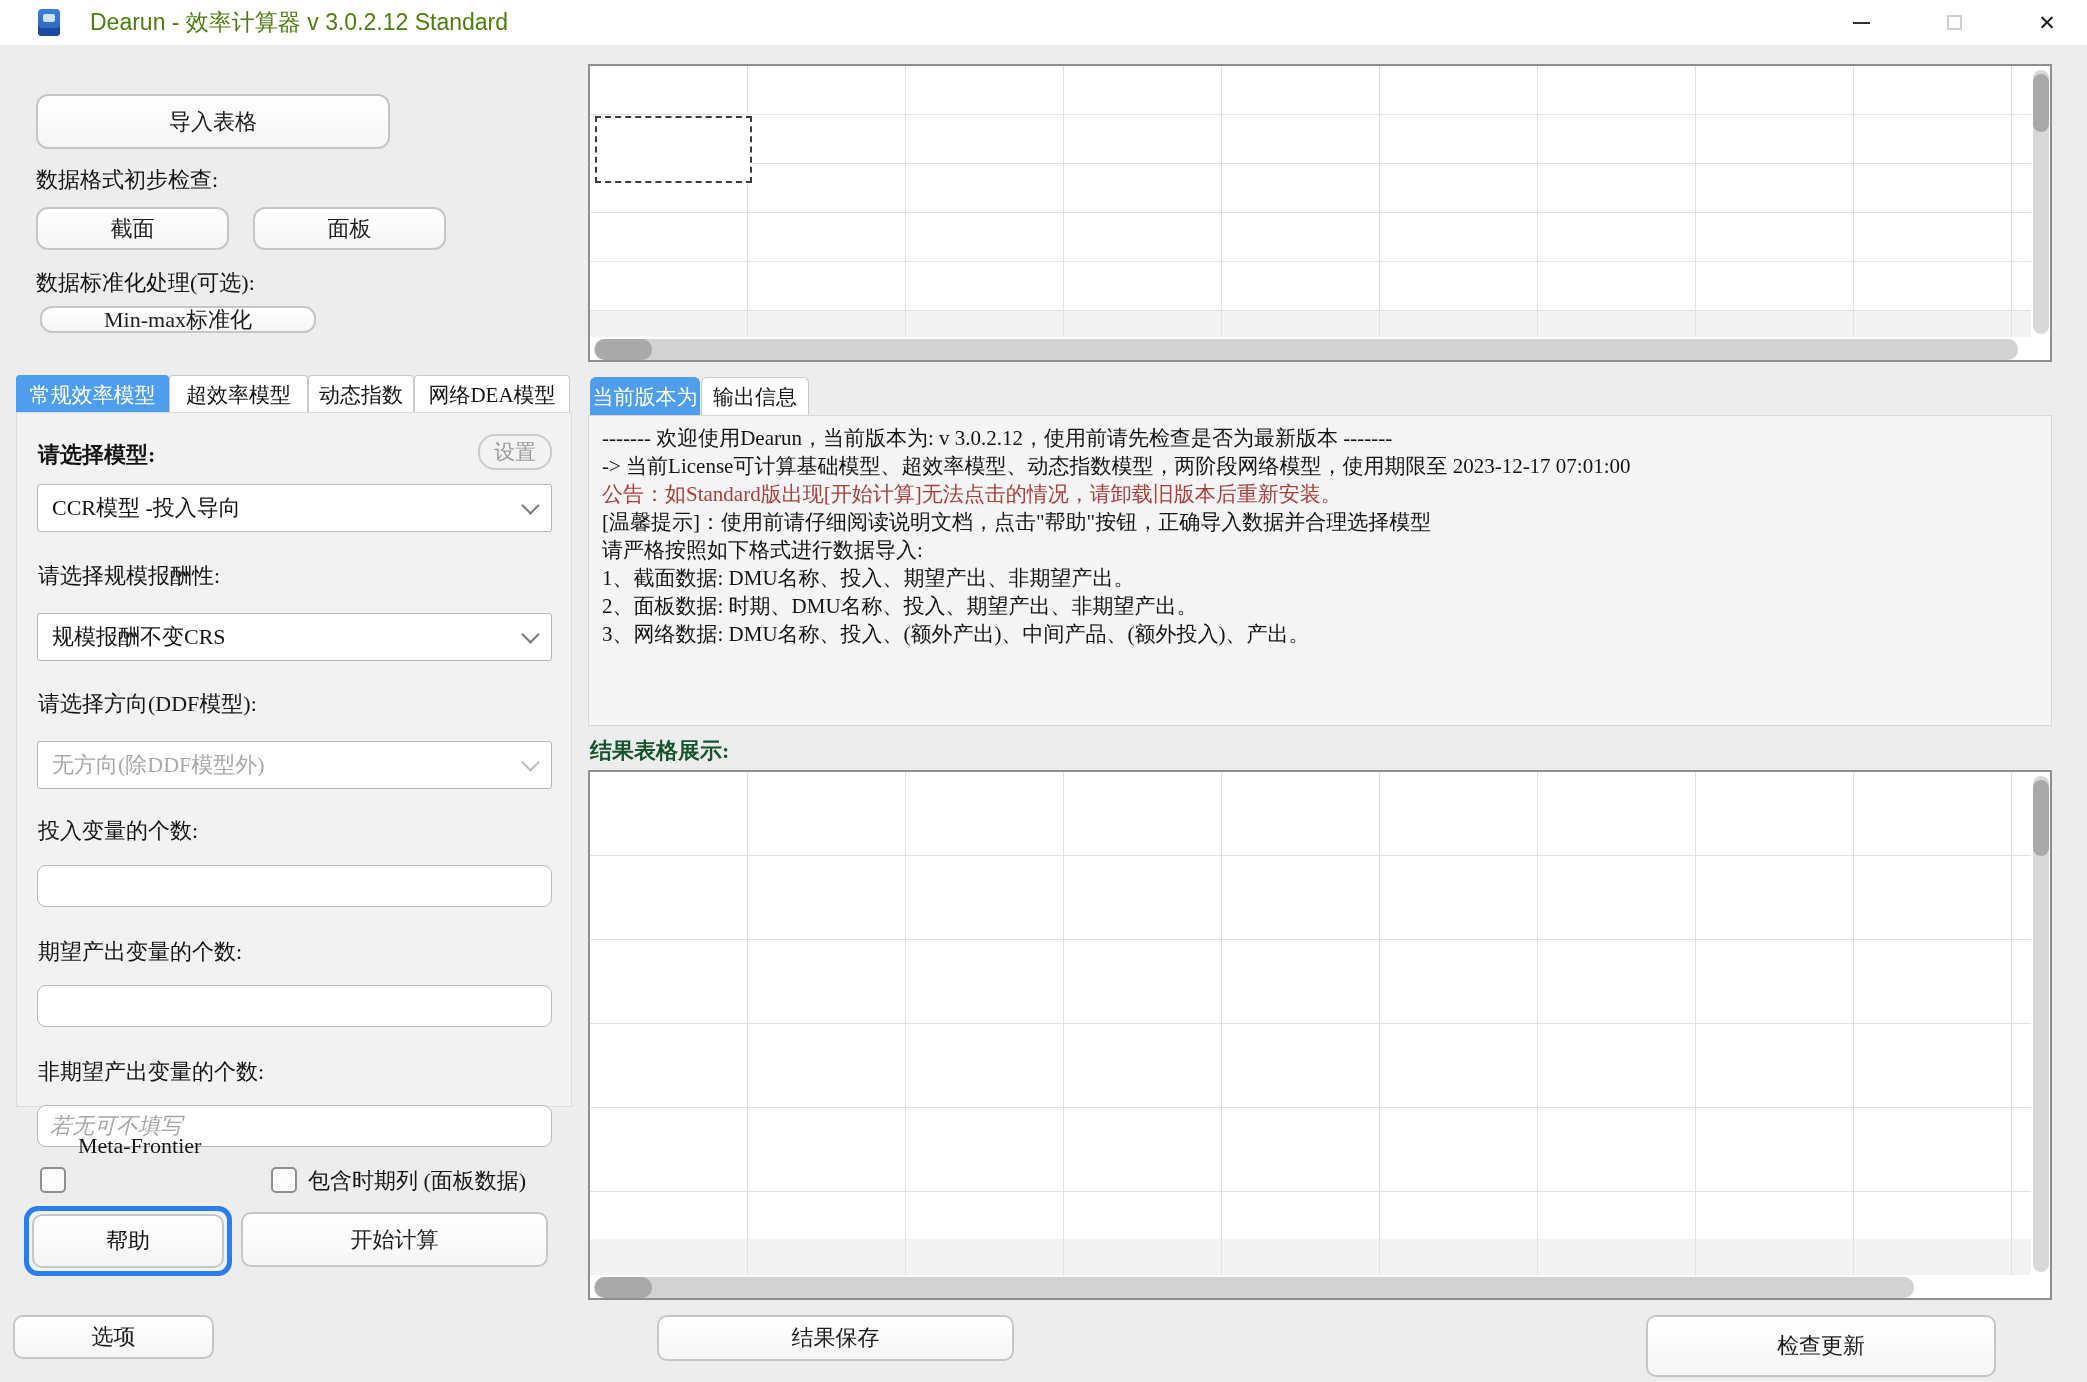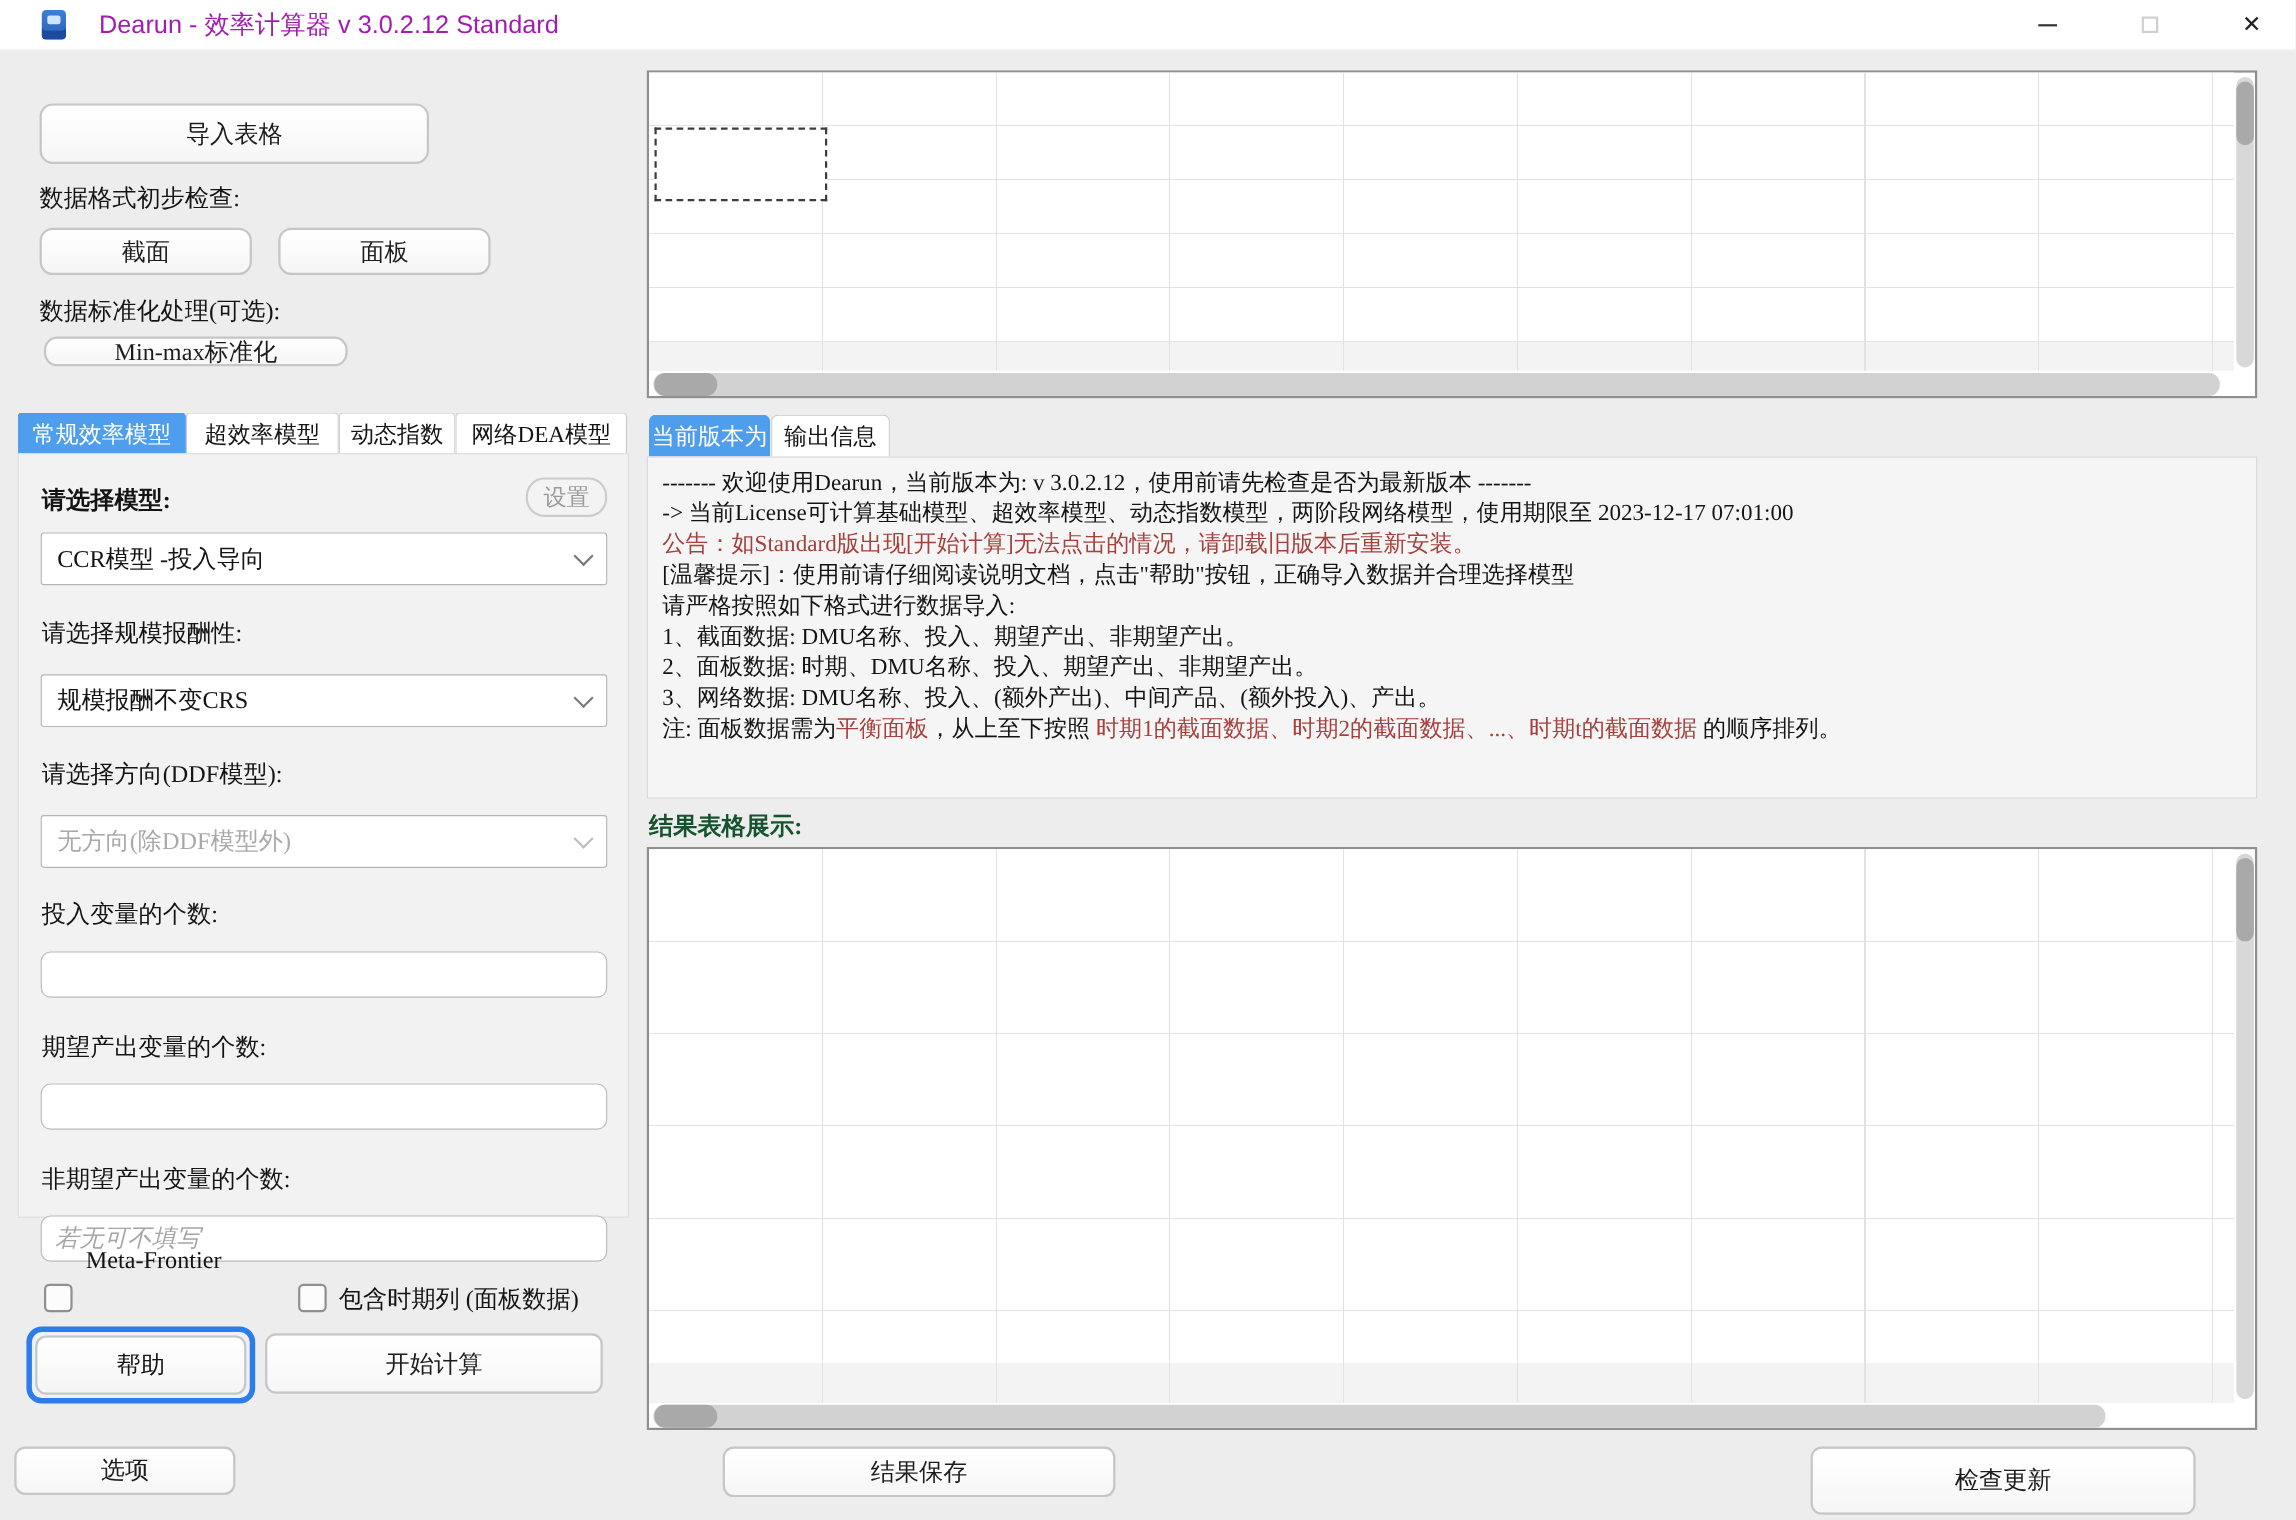--- a/index.html
+++ b/index.html
@@ -9,21 +9,21 @@
     font-family:"Liberation Serif","DejaVu Serif",serif;
   }
   #root{position:relative;width:2087px;height:1382px}
 
   
   #titlebar{position:absolute;left:0;top:0;width:2087px;height:45px;background:#ffffff;
     border-bottom:1px solid #ececec;font-family:"Liberation Sans","DejaVu Sans",sans-serif}
   #app-icon{position:absolute;left:38px;top:9px;width:22px;height:27px;border-radius:4px;
     background:linear-gradient(#3d7fd6,#2a5fb8);box-shadow:inset 0 -8px 0 #1c4a9e}
   #app-icon:after{content:"";position:absolute;left:5px;top:5px;width:12px;height:8px;background:#cfe2ff;border-radius:2px}
-  #title-text{position:absolute;left:90px;top:0;line-height:45px;font-size:23px;color:#a21caf}
+  #title-text{position:absolute;left:90px;top:0;line-height:45px;font-size:23px;color:#4d7c0f}
   .win-btn{position:absolute;top:0;width:62px;height:45px;display:flex;align-items:center;justify-content:center;cursor:default}
   .min-glyph{width:17px;height:2px;background:#333}
   .max-glyph{width:15px;height:15px;border:2px solid #cfcfcf;box-sizing:border-box}
   .close-glyph{font-size:21px;color:#222;font-family:"Liberation Sans",sans-serif}
 
   
   .btn{position:absolute;display:flex;align-items:center;justify-content:center;box-sizing:border-box;
     background:linear-gradient(#ffffff,#f6f6f6);border:2px solid #c6c6c6;border-radius:12px;
     font-size:22px;color:#1c1c1c;cursor:default}
   .flabel{position:absolute;font-size:22px;color:#141414;white-space:nowrap}
@@ -173,21 +173,20 @@
 
   <div id="info-body">
     <div class="info-line">------- 欢迎使用Dearun，当前版本为: v 3.0.2.12，使用前请先检查是否为最新版本 -------</div>
     <div class="info-line">-&gt; 当前License可计算基础模型、超效率模型、动态指数模型，两阶段网络模型，使用期限至 2023-12-17 07:01:00</div>
     <div class="info-line red">公告：如Standard版出现[开始计算]无法点击的情况，请卸载旧版本后重新安装。</div>
     <div class="info-line">[温馨提示]：使用前请仔细阅读说明文档，点击"帮助"按钮，正确导入数据并合理选择模型</div>
     <div class="info-line">请严格按照如下格式进行数据导入:</div>
     <div class="info-line">1、截面数据: DMU名称、投入、期望产出、非期望产出。</div>
     <div class="info-line">2、面板数据: 时期、DMU名称、投入、期望产出、非期望产出。</div>
     <div class="info-line">3、网络数据: DMU名称、投入、(额外产出)、中间产品、(额外投入)、产出。</div>
-    <div class="info-line"><span>注: 面板数据需为</span><span class="red">平衡面板</span><span>，从上至下按照 </span><span class="red">时期1的截面数据、时期2的截面数据、...、时期t的截面数据</span><span> 的顺序排列。</span></div>
   </div>
 
   <div id="results-title">结果表格展示:</div>
 
   <div class="grid-wrap" style="left:588px;top:770px;width:1464px;height:530px">
     <div class="grid tall" style="width:1441px;height:503px">
       <div class="strip" style="left:0;top:467px;width:1441px;height:36px"></div>
     </div>
     <div class="htrack" style="left:4px;top:505px;width:1320px"></div>
     <div class="thumb" style="left:5px;top:505px;width:57px;height:21px"></div>

